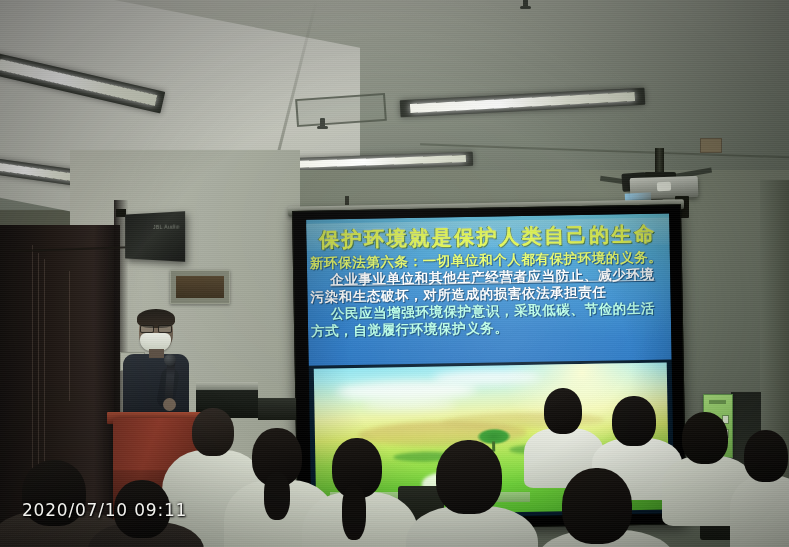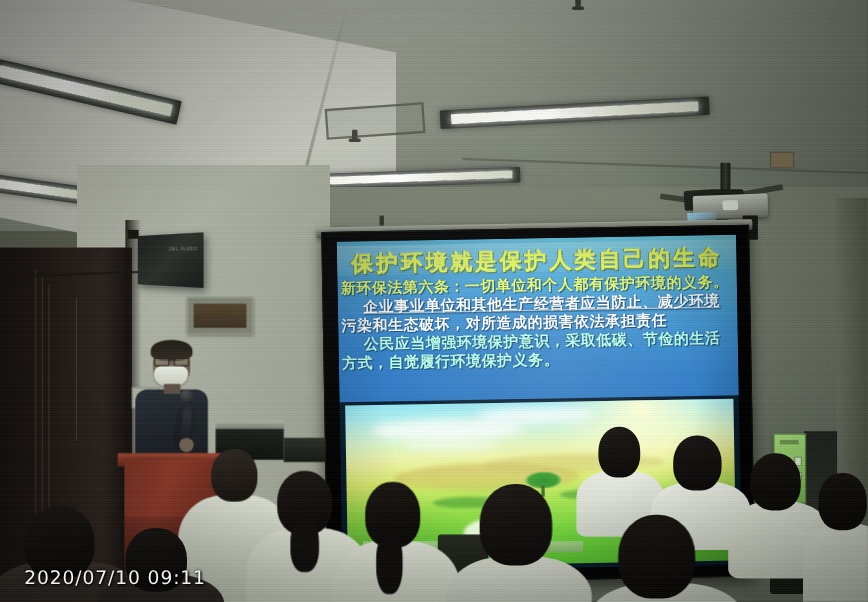--- a/index.html
+++ b/index.html
@@ -217,21 +217,21 @@
     background:
       radial-gradient(ellipse at 50% 42%, rgba(255,255,255,.05), rgba(0,0,0,0) 55%),
       radial-gradient(ellipse at 50% 55%, rgba(0,0,0,0) 45%, rgba(0,0,0,.42) 100%);}
   .noise{position:absolute;inset:0;pointer-events:none;opacity:.05;
     background-image:repeating-linear-gradient(0deg,rgba(255,255,255,.5) 0 1px,rgba(0,0,0,.5) 1px 2px);}
 
   
   .timestamp{position:absolute;left:22px;top:500px;
     font-family:"DejaVu Sans","Liberation Sans",sans-serif;font-size:17px;
     color:#f2f2ee;letter-spacing:.8px;
-    text-shadow:0 0 3px rgba(0,0,0,.9),1px 1px 2px rgba(0,0,0,.95);margin-top:16px;}
+    text-shadow:0 0 3px rgba(0,0,0,.9),1px 1px 2px rgba(0,0,0,.95);}
 </style>
 </head>
 <body>
 
 <div id="scene">
 
   <div class="ceiling">
     <div class="ceiling-left-slab"></div>
     <div class="ceiling-seam"></div>
     <div class="ceiling-seam2"></div>

